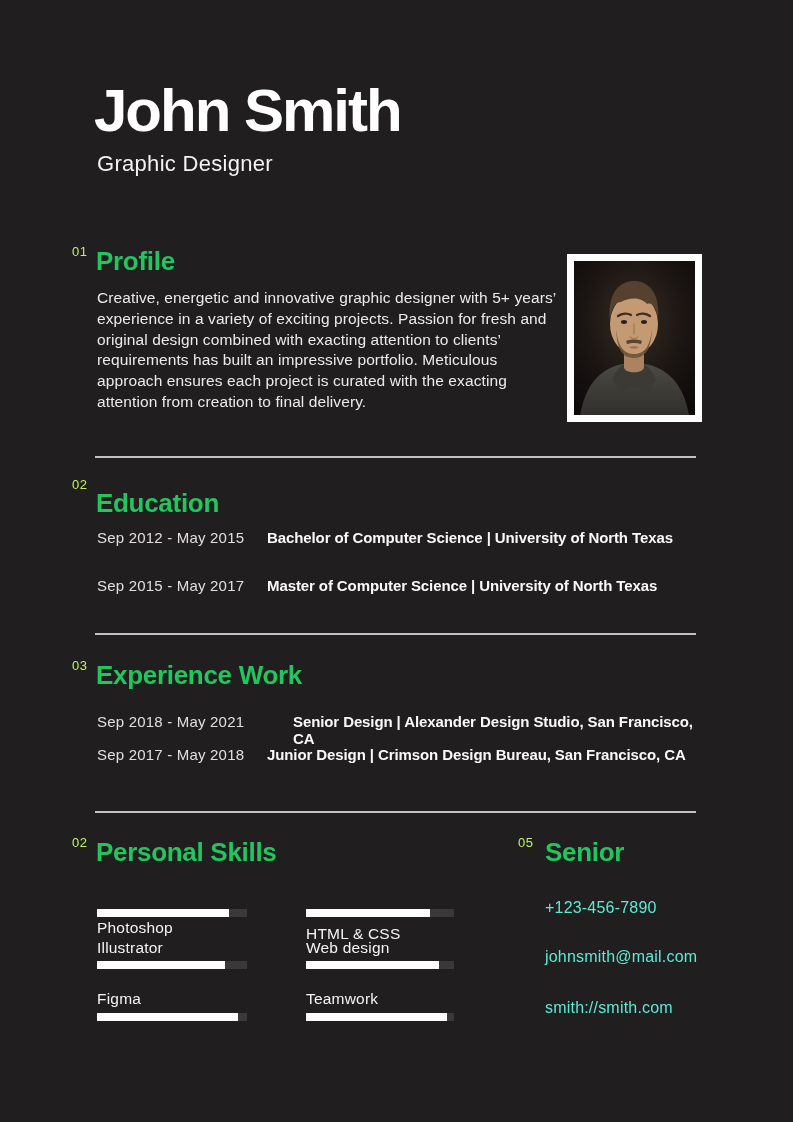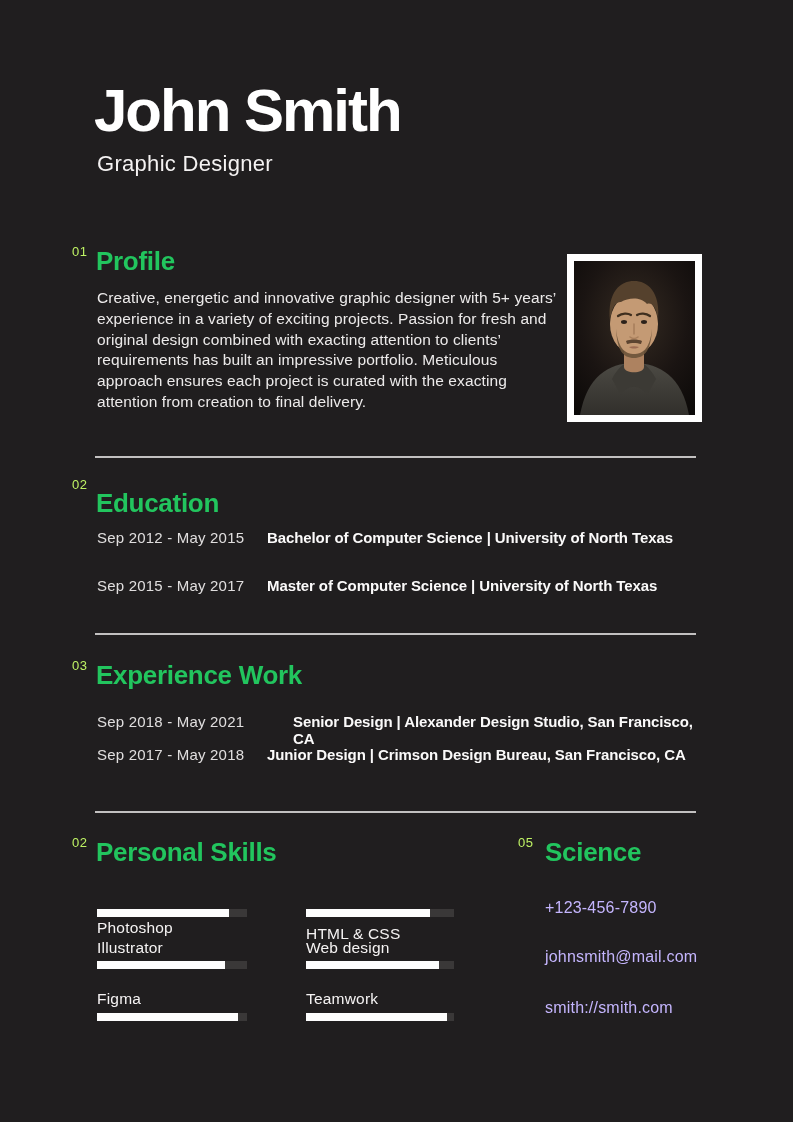--- a/index.html
+++ b/index.html
@@ -63,21 +63,21 @@
   .t-desc { font-weight:700; color:#fbfafa; letter-spacing:-0.1px; }
 
   
   .skill-label { font-size:15.5px; font-weight:500; color:#f5f3f3; letter-spacing:0.2px; }
   .skill-bar {
     height:8px; width:150px; background:#3a3838; position:absolute;
   }
   .skill-fill { height:100%; background:#fdfdfd; }
 
   
-  .contact-value { left:545px; font-size:16px; font-weight:400; color:#c4b5fd; letter-spacing:0.2px; }
+  .contact-value { left:545px; font-size:16px; font-weight:400; color:#5eead4; letter-spacing:0.2px; }
 </style>
 </head>
 <body>
 
 <div class="page">
 
   <h1 class="abs name">John Smith</h1>
   <div class="abs job-title">Graphic Designer</div>
 
   <span class="abs sec-num" style="left:72px; top:244px;">01</span>
@@ -171,19 +171,19 @@
   <div class="abs skill-bar" style="left:306px; top:961px; width:148px;">
       <div class="skill-fill" style="width: 90%;"></div>
     </div>
 
   <span class="abs skill-label" style="left:306px; top:990px;">Teamwork</span>
   <div class="abs skill-bar" style="left:306px; top:1013px; width:148px;">
       <div class="skill-fill" style="width: 95%;"></div>
     </div>
 
   <span class="abs sec-num" style="left:518px; top:835px;">05</span>
-  <h2 class="abs sec-heading" style="left:545px; top:837px;">Science</h2>
+  <h2 class="abs sec-heading" style="left:545px; top:837px;">Senior</h2>
 
   <div class="abs contact-value" style="top:899px;">+123-456-7890</div>
   <div class="abs contact-value" style="top:948px;">johnsmith@mail.com</div>
   <div class="abs contact-value" style="top:999px;">smith://smith.com</div>
 
 </div>
 
 </body></html>

